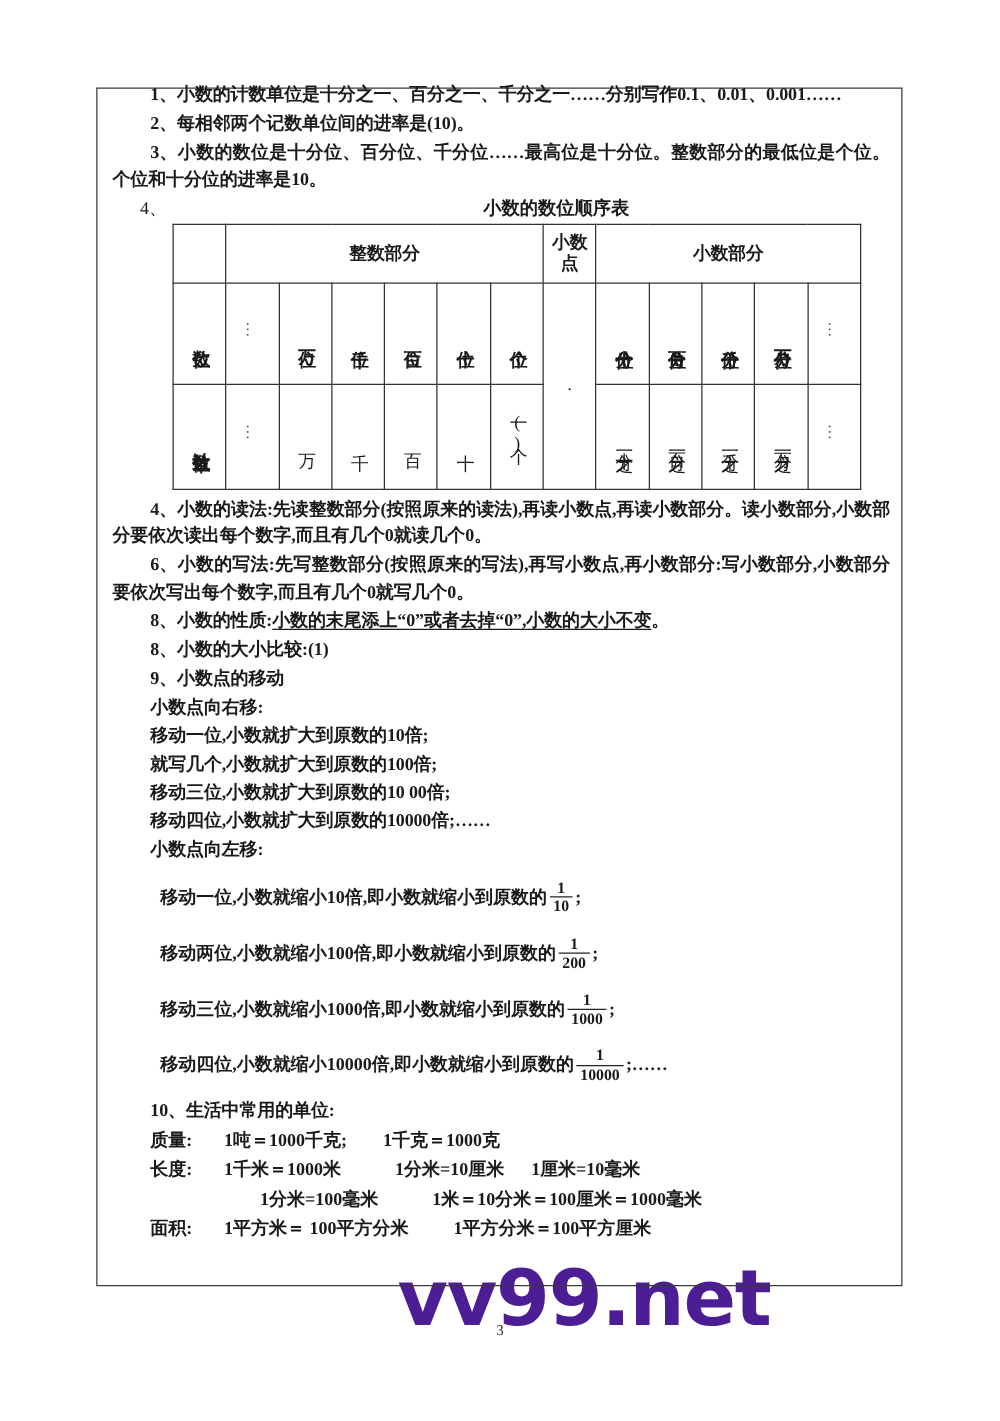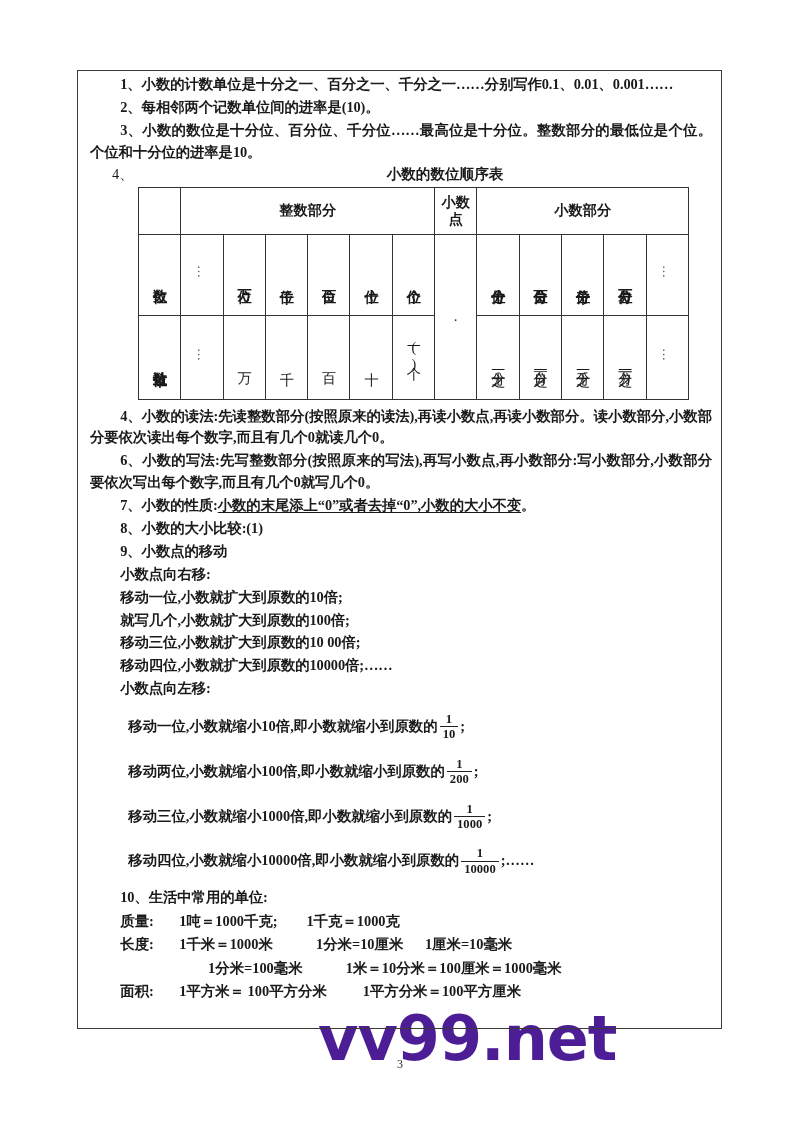--- a/index.html
+++ b/index.html
@@ -39,21 +39,21 @@
     color: #4c1d95;
     white-space: nowrap;
     user-select: none;
     z-index: 0;
   }
 
   
   #content {
     position: absolute;
     left: 90px;
-    top: 74px;
+    top: 66px;
     width: 622px;
     z-index: 2;
   }
 
   .para {
     font-size: 14.4px;
     line-height: 1.52;
     text-align: justify;
     margin: 0 0 1px 0;
     letter-spacing: -0.1px;
@@ -225,21 +225,21 @@
       <td><span class="vdots">…</span></td>
     </tr>
   </tbody>
     </table>
 
   <div style="height:6px"></div>
 
   <p class="para indent bold">4、小数的读法:先读整数部分(按照原来的读法),再读小数点,再读小数部分。读小数部分,小数部分要依次读出每个数字,而且有几个0就读几个0。</p>
   <p class="para indent bold">6、小数的写法:先写整数部分(按照原来的写法),再写小数点,再小数部分:写小数部分,小数部分要依次写出每个数字,而且有几个0就写几个0。</p>
 
-  <p class="para indent bold"><span>7、小数的性质:</span><span class="u">小数的末尾添上“0”或者去掉“0”,小数的大小不变</span><span>。</span></p>
+  <p class="para indent bold"><span>8、小数的性质:</span><span class="u">小数的末尾添上“0”或者去掉“0”,小数的大小不变</span><span>。</span></p>
 
   <p class="para indent bold">8、小数的大小比较:(1)</p>
 
   <p class="para indent bold">9、小数点的移动</p>
   <p class="para indent bold">小数点向右移:</p>
   <p class="para indent bold">移动一位,小数就扩大到原数的10倍;</p>
   <p class="para indent bold">就写几个,小数就扩大到原数的100倍;</p>
   <p class="para indent bold">移动三位,小数就扩大到原数的10  00倍;</p>
   <p class="para indent bold">移动四位,小数就扩大到原数的10000倍;……</p>
   <p class="para indent bold">小数点向左移:</p>

